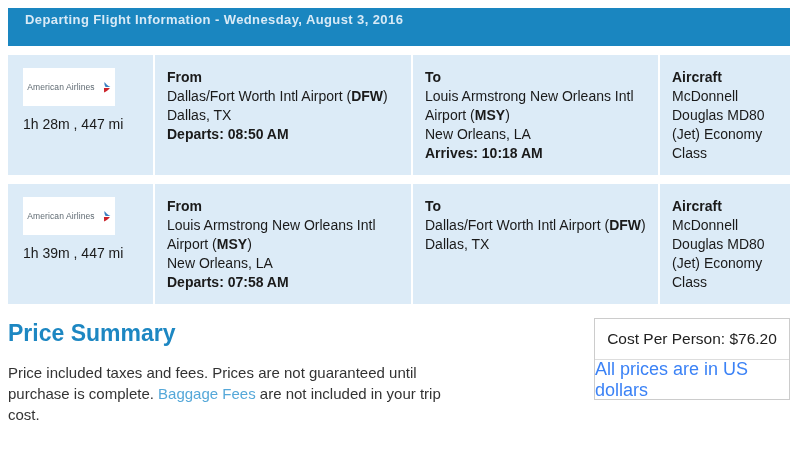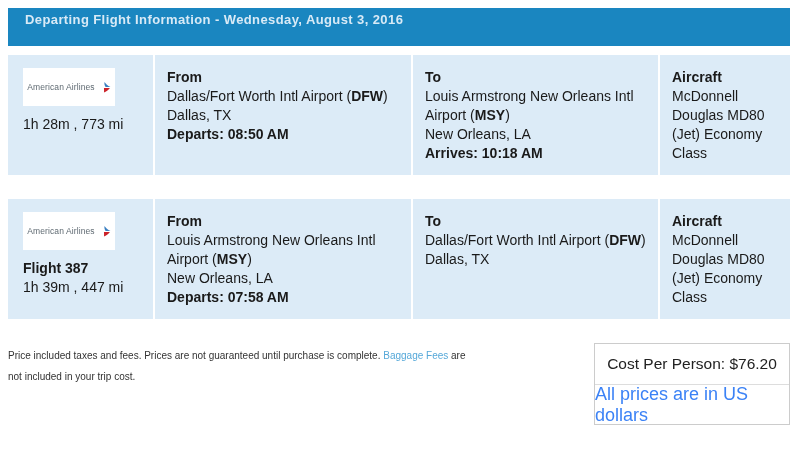--- a/index.html
+++ b/index.html
@@ -23,21 +23,21 @@
     height: 38px;
     line-height: 24px;
     padding-left: 17px;
     margin-bottom: 9px;
   }
 
   
   .flight-card {
     background: var(--card_bg, #dcebf7);
     display: flex;
-    margin-bottom: 24px;
+    margin-bottom: 9px;
     justify-content: center;
   }
   .flight-card.departing { min-height: 108px; }
   .flight-card.returning { min-height: 120px; }
   .fc-col {
     padding: 13px 10px 12px 12px;
     line-height: 19px;
     font-size: 14px;
   }
   .fc-col.airline-col { width: 145px; padding-left: 15px; }
@@ -74,21 +74,21 @@
     margin-top: 14px;
   }
   .summary-left { flex: 1; padding-top: 2px; }
   .price-title {
     color: var(--heading_blue, #1d87c2);
     font-size: 23px;
     font-weight: bold;
     margin-bottom: 15px;
   }
   .price-note {
-    font-size: 10px;
+    font-size: 15px;
     line-height: 21px;
     color: #333333;
     max-width: 468px;
   }
   .baggage-link {
     color: var(--link_blue, #55a8d9);
     text-decoration: none;
     cursor: pointer;
   }
 
@@ -122,21 +122,21 @@
 
   <div class="flight-card departing">
     <div class="fc-col airline-col">
       <div class="logo-box">
         <span class="logo-text">American Airlines</span>
         <svg class="bird-icon" viewBox="0 0 24 24" aria-hidden="true">
           <path d="M12 2 C14 5 18 9 23 11 L14 11 C12 8 11.5 5 12 2 Z" fill="#3a7fc1"></path>
           <path d="M11 13 L22 13 C19 17 15 20 11 21 C11.5 18.5 11 15.5 11 13 Z" fill="#cc2229"></path>
         </svg>
       </div>
-      <div>1h 28m , 773 mi</div>
+      <div>1h 28m , 447 mi</div>
     </div>
     <div class="fc-divider"></div>
     <div class="fc-col from-col">
       <div class="bold">From</div>
       <div><span>Dallas/Fort Worth Intl Airport (</span><span class="bold">DFW</span><span>)</span></div>
       <div>Dallas, TX</div>
       <div class="bold">Departs: 08:50 AM</div>
     </div>
     <div class="fc-divider"></div>
     <div class="fc-col to-col">
@@ -155,21 +155,20 @@
 
   <div class="flight-card returning">
     <div class="fc-col airline-col">
       <div class="logo-box">
         <span class="logo-text">American Airlines</span>
         <svg class="bird-icon" viewBox="0 0 24 24" aria-hidden="true">
           <path d="M12 2 C14 5 18 9 23 11 L14 11 C12 8 11.5 5 12 2 Z" fill="#3a7fc1"></path>
           <path d="M11 13 L22 13 C19 17 15 20 11 21 C11.5 18.5 11 15.5 11 13 Z" fill="#cc2229"></path>
         </svg>
       </div>
-      <div class="flight-number">Flight 387</div>
       <div>1h 39m , 447 mi</div>
     </div>
     <div class="fc-divider"></div>
     <div class="fc-col from-col">
       <div class="bold">From</div>
       <div><span>Louis Armstrong New Orleans Intl Airport (</span><span class="bold">MSY</span><span>)</span></div>
       <div>New Orleans, LA</div>
       <div class="bold">Departs: 07:58 AM</div>
     </div>
     <div class="fc-divider"></div>
@@ -180,20 +179,21 @@
     </div>
     <div class="fc-divider"></div>
     <div class="fc-col aircraft-col">
       <div class="bold">Aircraft</div>
       <div>McDonnell Douglas MD80 (Jet) Economy Class</div>
     </div>
   </div>
 
   <div class="summary-row">
     <div class="summary-left">
+      <div class="price-title">Price Summary</div>
       <p class="price-note"><span>Price included taxes and fees. Prices are not guaranteed until purchase is complete. </span><a class="baggage-link" href="#">Baggage Fees</a><span> are not included in your trip cost.</span></p>
     </div>
     <div class="price-box">
       <div class="price-box-row">
         <span class="per-person">Cost Per Person: $76.20</span>
       </div>
       <div class="price-box-row">
         <span class="currency-note">All prices are in US dollars</span>
       </div>
     </div>

